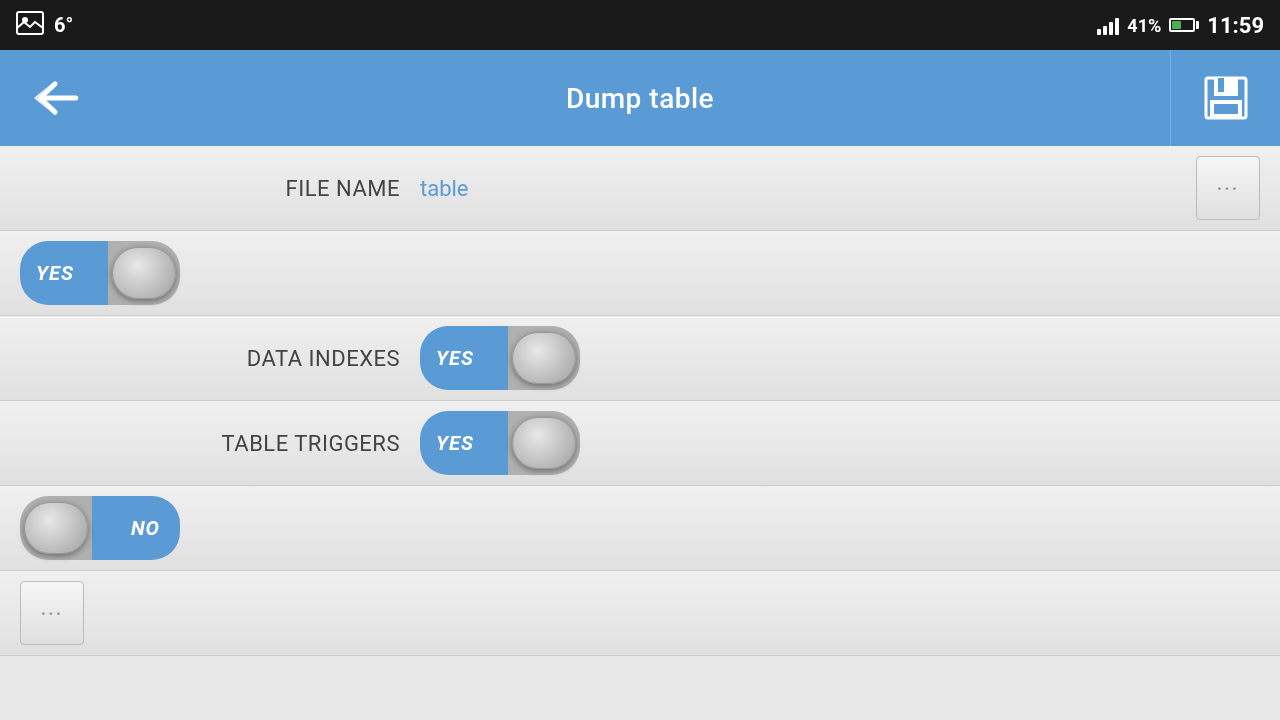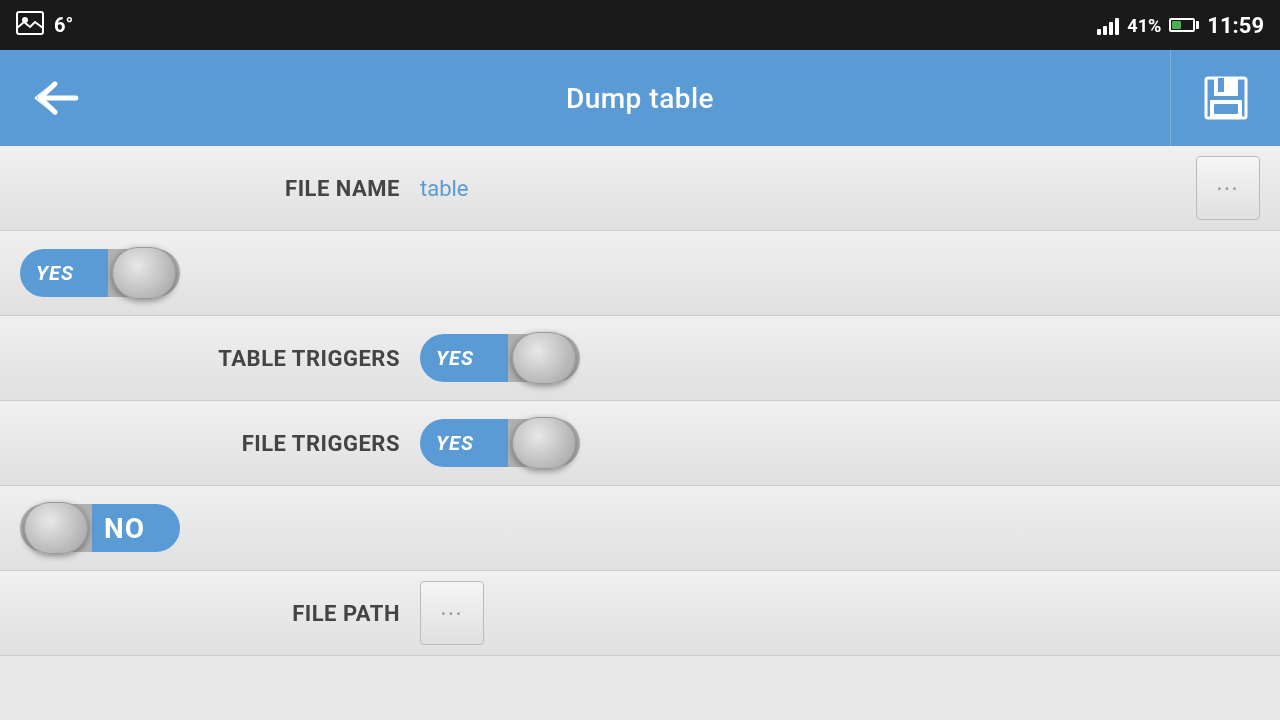--- a/index.html
+++ b/index.html
@@ -136,21 +136,21 @@
       align-items: center;
       height: 85px;
       background: linear-gradient(to bottom, #f0f0f0, #e0e0e0);
       border-bottom: 1px solid #ccc;
       padding: 0 20px;
       position: relative;
     }
     .row-label {
       width: 400px;
       font-size: 22px;
-      font-weight: bold;
+      font-weight: normal;
       color: #444;
       text-align: right;
       padding-right: 20px;
       letter-spacing: 0.5px;
     }
     .row-value {
       font-size: 22px;
       color: #5b9bd5;
       flex: 1;
     }
@@ -170,21 +170,21 @@
       letter-spacing: 2px;
     }
 
     
     .toggle-container {
       display: flex;
       align-items: center;
     }
     .toggle {
       width: 160px;
-      height: 48px;
+      height: 64px;
       border-radius: 28px;
       position: relative;
       cursor: pointer;
       display: flex;
       align-items: center;
     }
     .toggle-yes {
       background: linear-gradient(to right, #5b9bd5 55%, #b0b0b0 55%);
     }
     .toggle-no {
@@ -195,24 +195,25 @@
       left: 16px;
       color: white;
       font-size: 20px;
       font-weight: bold;
       font-style: italic;
       letter-spacing: 1px;
       z-index: 1;
     }
     .toggle-label-no {
       position: absolute;
-      right: 35px;
+      right: 20px;
       color: white;
-      font-size: 28px;
+      font-size: 20px;
       font-weight: bold;
+      font-style: italic;
       letter-spacing: 1px;
       z-index: 1;
     }
     .toggle-thumb {
       width: 64px;
       height: 52px;
       background: radial-gradient(circle at 40% 35%, #e8e8e8, #a0a0a0);
       border-radius: 26px;
       position: absolute;
       box-shadow: 0 2px 6px rgba(0,0,0,0.4);
@@ -288,46 +289,45 @@
   <div class="row">
     <div class="toggle-container">
       <div class="toggle toggle-yes">
         <span class="toggle-label-yes">YES</span>
         <div class="toggle-thumb toggle-thumb-left"></div>
       </div>
     </div>
   </div>
 
   <div class="row">
+    <div class="row-label">DATA INDEXES</div>
+    <div class="toggle-container">
+      <div class="toggle toggle-yes">
+        <span class="toggle-label-yes">YES</span>
+        <div class="toggle-thumb toggle-thumb-left"></div>
+      </div>
+    </div>
+  </div>
+
+  <div class="row">
     <div class="row-label">TABLE TRIGGERS</div>
     <div class="toggle-container">
       <div class="toggle toggle-yes">
         <span class="toggle-label-yes">YES</span>
         <div class="toggle-thumb toggle-thumb-left"></div>
       </div>
     </div>
   </div>
 
   <div class="row">
-    <div class="row-label">FILE TRIGGERS</div>
-    <div class="toggle-container">
-      <div class="toggle toggle-yes">
-        <span class="toggle-label-yes">YES</span>
-        <div class="toggle-thumb toggle-thumb-left"></div>
-      </div>
-    </div>
-  </div>
-
-  <div class="row">
     <div class="toggle-container">
       <div class="toggle toggle-no">
         <div class="toggle-thumb toggle-thumb-right"></div>
         <span class="toggle-label-no">NO</span>
       </div>
     </div>
   </div>
 
   <div class="row">
-    <div class="row-label">FILE PATH</div>
     <div class="row-browse">···</div>
   </div>
 
 </div>
 
 </body></html>

